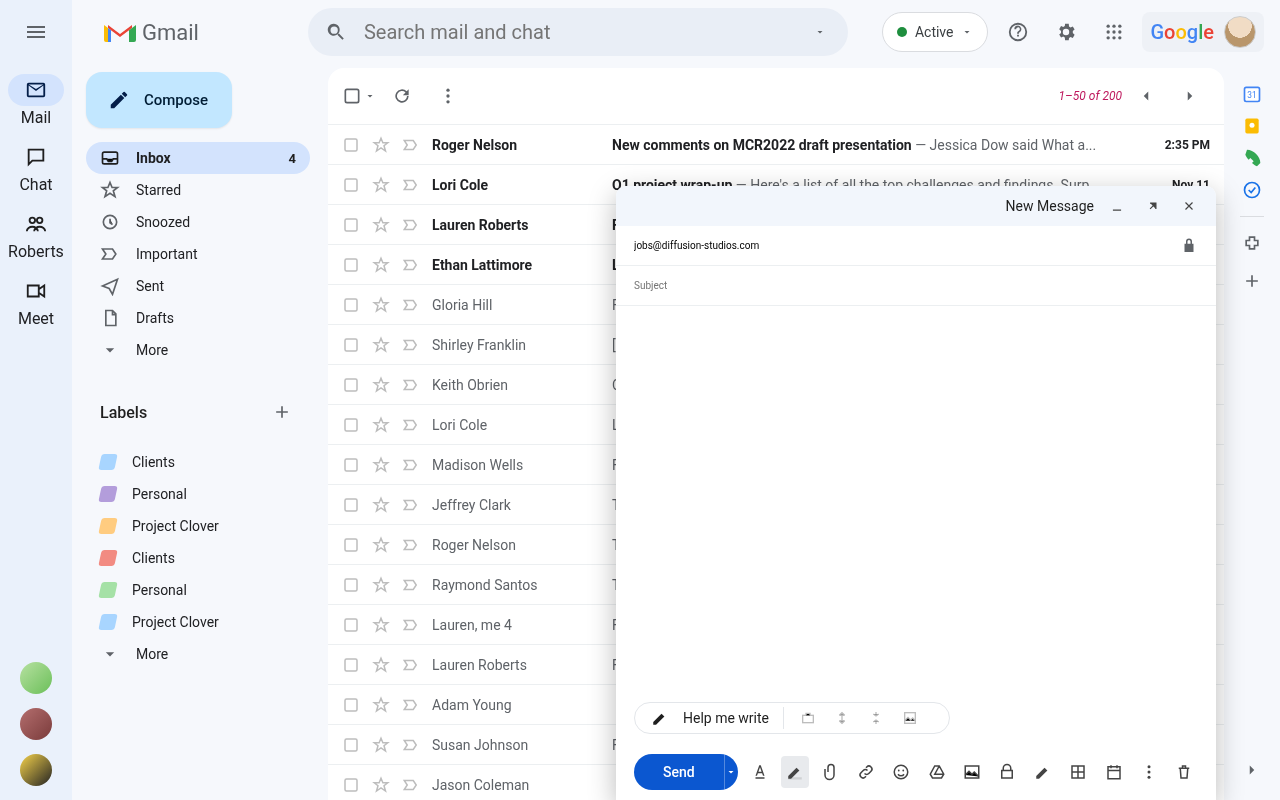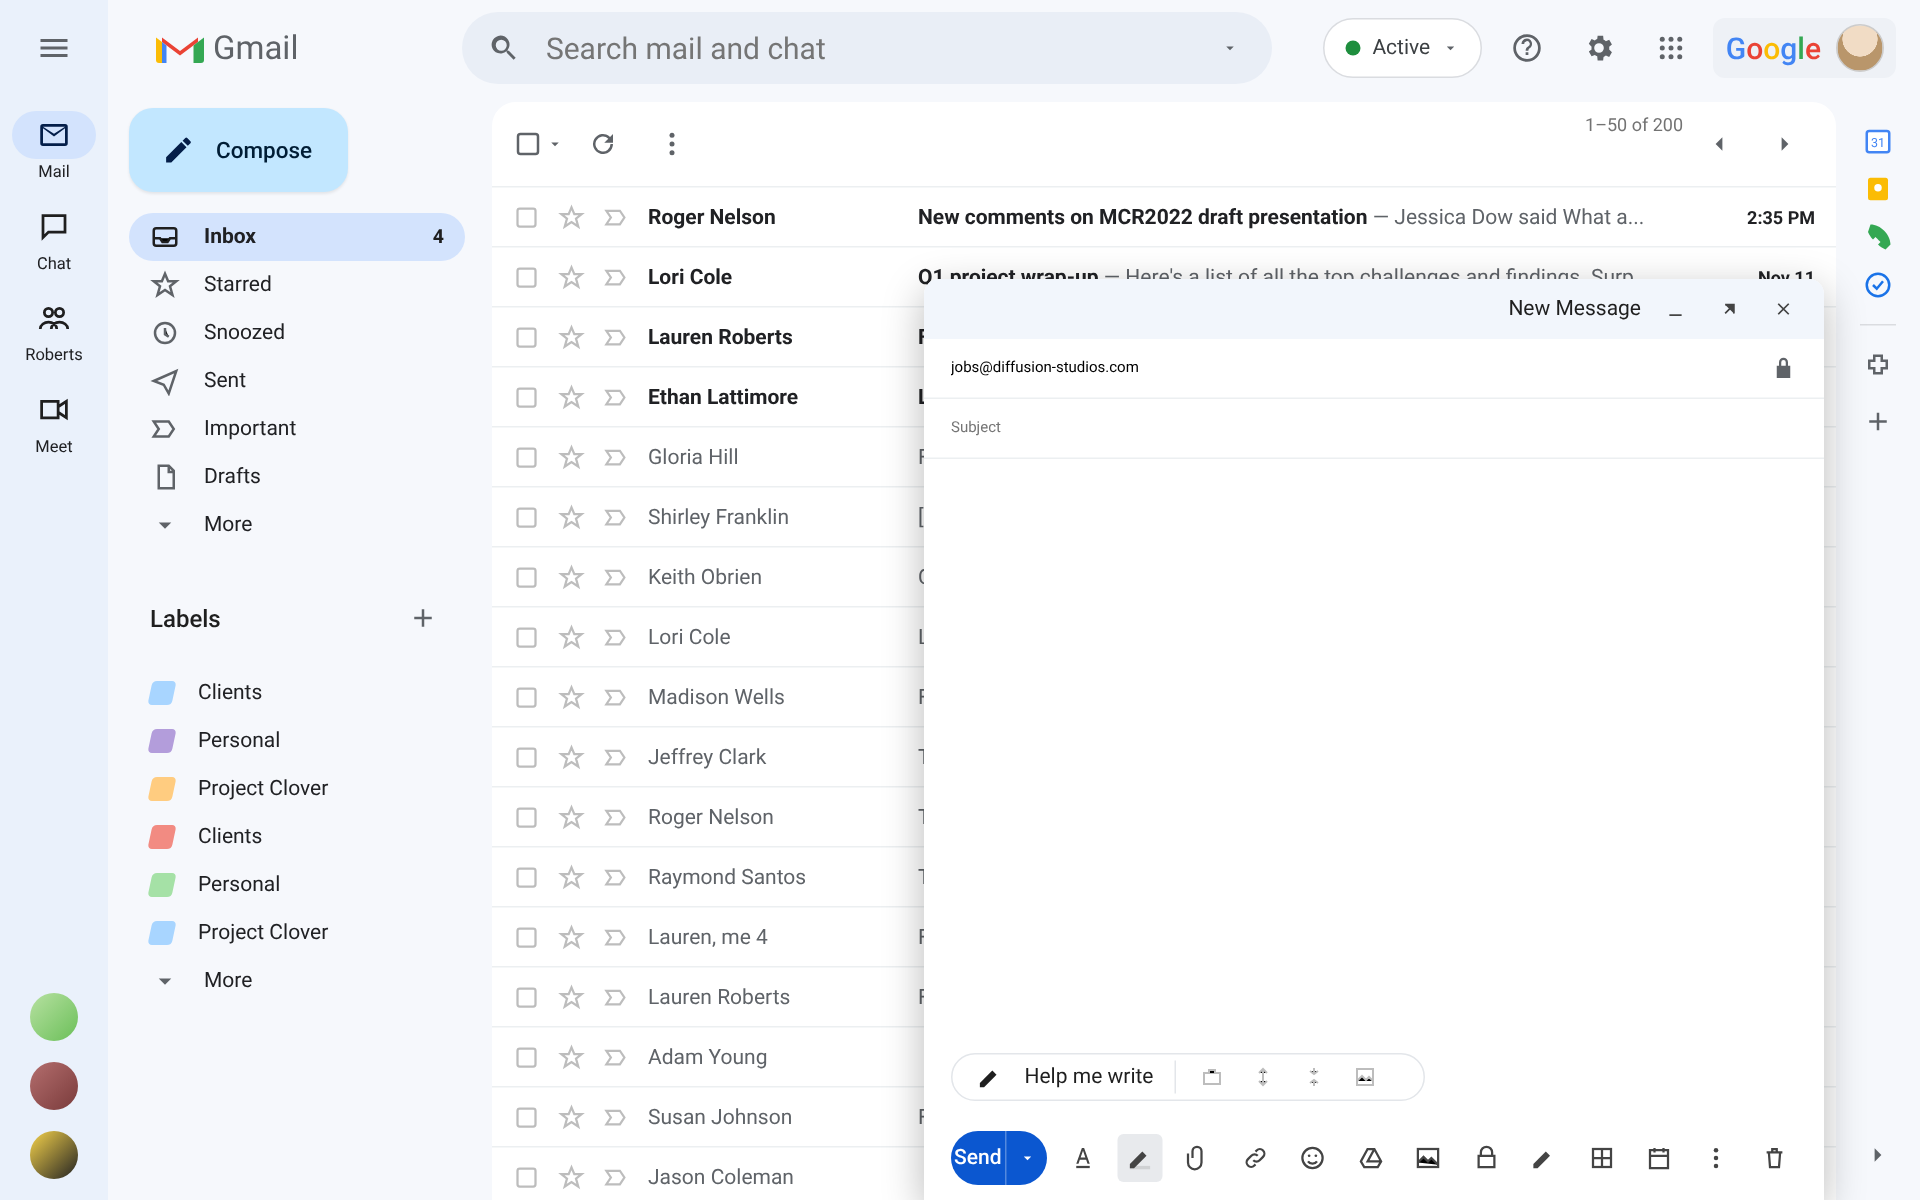--- a/index.html
+++ b/index.html
@@ -5,21 +5,21 @@
   * { box-sizing: border-box; margin: 0; padding: 0; font-family: "Google Sans", Roboto, Arial, sans-serif; }
   body { width: 1280px; height: 800px; overflow: hidden; background: #f6f8fc; color: #202124; }
 
   
   .rail {
     position: absolute; left: 0; top: 0; width: 72px; height: 800px;
     background: #eaf1fb; display: flex; flex-direction: column; align-items: center;
   }
   .rail .menu-btn { width: 48px; height: 48px; margin-top: 8px; border-radius: 50%; display:flex;align-items:center;justify-content:center; cursor:pointer;}
   .rail .apps { margin-top: 18px; width:100%; display:flex; flex-direction:column; align-items:center; gap: 14px; }
-  .rail .app { width: 72px; display:flex; flex-direction:column; align-items:center; gap:2px; font-size:11px; color:#202124; cursor:pointer;}
+  .rail .app { width: 72px; display:flex; flex-direction:column; align-items:center; gap:2px; font-size:16px; color:#202124; cursor:pointer;}
   .rail .app .bubble { width:56px; height:32px; border-radius:16px; display:flex;align-items:center;justify-content:center;}
   .rail .app.active .bubble { background:#d3e3fd; }
   .rail .spacer { flex:1; }
   .rail .presence { width:32px; height:32px; border-radius:50%; margin-bottom:14px; }
   .p1{background:linear-gradient(135deg,#b7e1a1,#6bbf59);} .p2{background:linear-gradient(135deg,#b46e6e,#7a3b3b);} .p3{background:linear-gradient(135deg,#f6d34b,#222);}
 
   
   .header {
     position:absolute; left:72px; top:0; right:0; height:64px;
     display:flex; align-items:center; padding: 8px 16px; gap:10px;
@@ -70,21 +70,21 @@
 
   
   .content{ position:absolute; left:320px; top:64px; right:56px; bottom:0; }
   .toolbar-box{
     background:#fff;border-radius:16px 16px 0 0;padding:0;position:absolute;left:8px;top:4px;right:0;bottom:0;overflow:hidden;
     display:flex;flex-direction:column;
   }
   .list-toolbar{height:56px;display:flex;align-items:center;padding:0 14px;gap:6px;}
   .sel-box{display:flex;align-items:center;gap:2px;}
   .ib24{width:40px;height:40px;display:flex;align-items:center;justify-content:center;border-radius:50%;cursor:pointer;}
-  .pager{margin-left:auto;display:flex;gap:4px;color:#737373;font-size:12px;}
+  .pager{margin-left:auto;display:flex;align-items:center;gap:4px;color:#be185d;font-size:12px;font-style:italic;}
 
   .rows{flex:1;overflow:hidden;}
   .row{
     height:40px;display:flex;align-items:center;gap:12px;padding:0 14px;border-top:1px solid #eceff1;
     font-size:14px;color:#5f6368;cursor:pointer;
   }
   .row.unread{color:#202124;}
   .row.unread .sender,.row.unread .subj-main{font-weight:700;color:#202124;}
   .row .sender{width:168px;white-space:nowrap;overflow:hidden;text-overflow:ellipsis;}
   .row .subj{flex:1;white-space:nowrap;overflow:hidden;text-overflow:ellipsis;}
@@ -107,21 +107,21 @@
   .compose .field .lock{margin-left:auto;color:#5f6368;}
   .compose .body{flex:1;}
   .compose .hmw{
     margin:0 18px 10px;height:32px;border:1px solid #e3e6ea;border-radius:22px;display:flex;align-items:center;gap:14px;padding:0 16px;
     color:#1f1f1f;font-size:14px;width:316px;
   }
   .compose .hmw .mini{width:20px;height:20px;display:flex;align-items:center;justify-content:center;color:#bdbdbd;cursor:pointer;}
   .compose .hmw .sep{width:1px;height:22px;background:#e3e6ea;}
   .compose .c-foot{height:56px;display:flex;align-items:center;padding:0 18px;gap:8px;}
   .send-btn{display:flex;align-items:center;background:#0b57d0;color:#fff;border-radius:18px;height:36px;overflow:hidden;cursor:pointer;}
-  .send-btn .lbl{padding:0 2px;font-size:14px;font-weight:500;}
+  .send-btn .lbl{padding:0 29px;font-size:14px;font-weight:500;}
   .send-btn .more{width:32px;height:36px;border-left:1px solid rgba(255,255,255,.3);display:flex;align-items:center;justify-content:center;}
   .tb{width:32px;height:32px;display:flex;align-items:center;justify-content:center;cursor:pointer;color:#444;border-radius:4px;}
   .tb.active{background:#e8eaed;}
   .c-foot .trash{margin-left:auto;}
 
   
   svg{display:block}
 </style>
 </head>
 <body>
@@ -299,29 +299,29 @@
     </div>
       <div class="nav-item">
         <svg width="20" height="20" viewBox="0 0 24 24">
           <circle cx="12" cy="12" r="8" fill="none" stroke="#5f6368" stroke-width="2"></circle>
           <path stroke="#5f6368" stroke-width="2" d="M12 8v5l3 2"></path>
         </svg>
     <span>Snoozed</span>
     </div>
       <div class="nav-item">
         <svg width="20" height="20" viewBox="0 0 24 24">
+          <path fill="none" stroke="#5f6368" stroke-width="2" d="M3 6h12l4 6-4 6H3l4-6z"></path>
+        </svg>
+    <span>Important</span>
+    </div>
+      <div class="nav-item">
+        <svg width="20" height="20" viewBox="0 0 24 24">
           <path fill="none" stroke="#5f6368" stroke-width="2" d="M3 12l18-8-6 18-4-7z"></path>
         </svg>
     <span>Sent</span>
-    </div>
-      <div class="nav-item">
-        <svg width="20" height="20" viewBox="0 0 24 24">
-          <path fill="none" stroke="#5f6368" stroke-width="2" d="M3 6h12l4 6-4 6H3l4-6z"></path>
-        </svg>
-    <span>Important</span>
     </div>
       <div class="nav-item">
         <svg width="20" height="20" viewBox="0 0 24 24">
           <path fill="none" stroke="#5f6368" stroke-width="2" d="M7 3h8l4 4v14H7zM15 3v5h5"></path>
         </svg>
     <span>Drafts</span>
     </div>
       <div class="nav-item">
         <svg width="20" height="20" viewBox="0 0 24 24">
           <path fill="#5f6368" d="M7 10l5 5 5-5z"></path>

